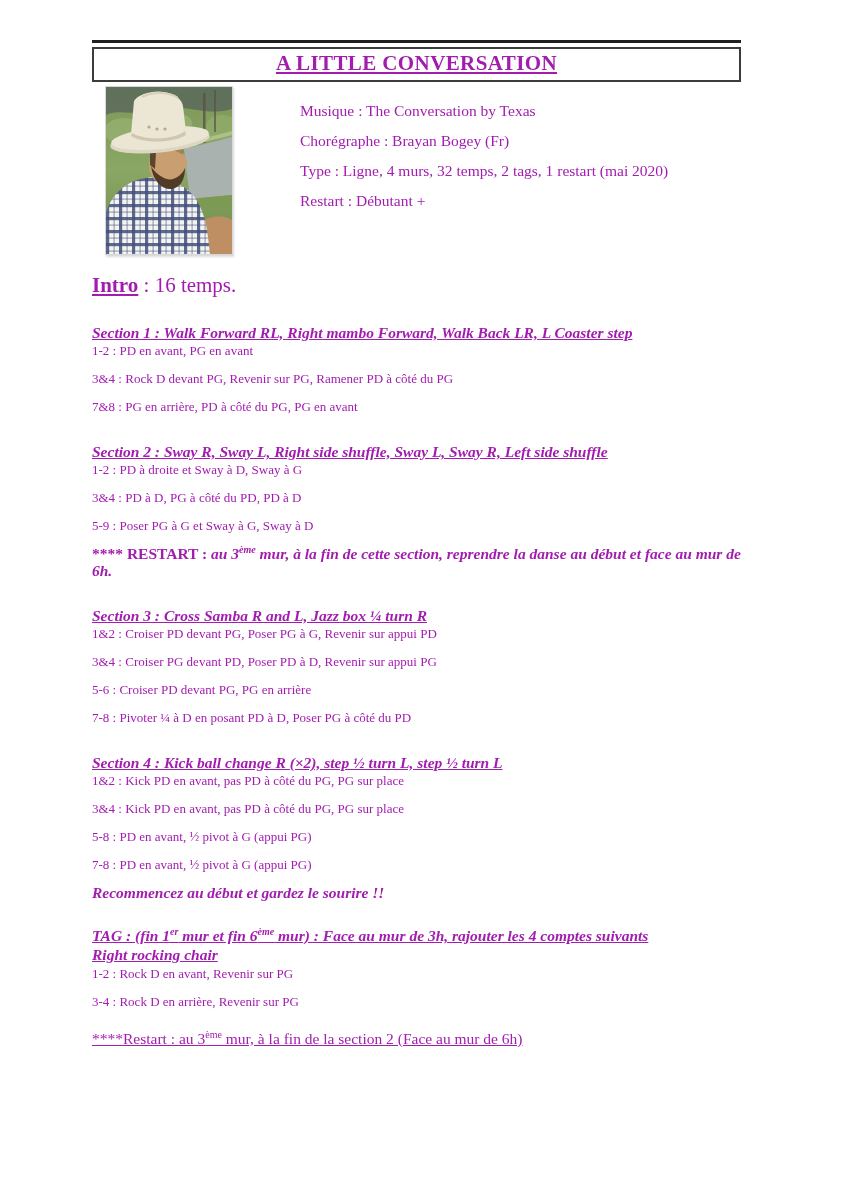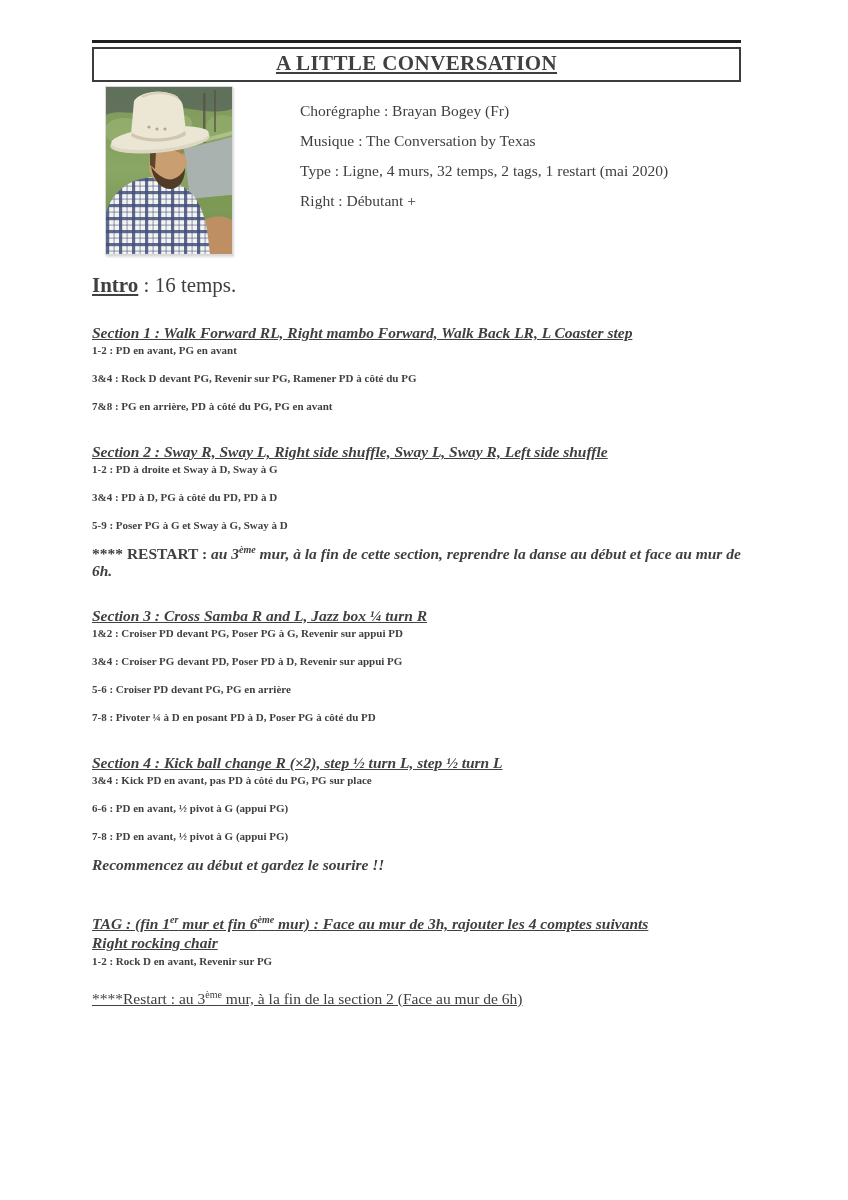--- a/index.html
+++ b/index.html
@@ -1,20 +1,20 @@
 <!DOCTYPE html>
 <html><head>
 <meta charset="utf-8">
 <style>
   html,body { margin:0; padding:0; background:#ffffff; }
   .page {
     width:832px; height:1200px;
     background:#ffffff;
     font-family:"Liberation Serif", serif;
-    color:#404040;
+    color:#a21caf;
     position:relative;
     overflow:hidden;
     box-sizing:border-box;
   }
   .content { padding:40px 91px 0 92px; box-sizing:border-box; }
 
   .top-rule { height:3px; background:#1f1f1f; margin-bottom:4px; }
 
   .title-box {
     border:2px solid #3c3c3c;
@@ -43,30 +43,30 @@
   .intro-line { margin-top:22px; font-size:21px; line-height:17px; }
   .intro-label { font-weight:bold; text-decoration:underline; }
 
   .section { margin-top:28px; }
   .section.first { margin-top:30px; }
   .sec-heading {
     font-weight:bold; font-style:italic;
     text-decoration:underline;
     font-size:15.5px; line-height:17px;
   }
-  .step { margin:11px 0 0 0; font-size:11px; line-height:17px;font-weight:bold; }
+  .step { margin:11px 0 0 0; font-size:13px; line-height:17px; }
   .sec-heading + .step { margin-top:1px; }
 
   .restart-note { margin:11px 0 0 0; font-size:15.5px; line-height:17px; }
   .restart-label { font-weight:bold; }
   .restart-text { font-weight:bold; font-style:italic; }
 
   .closing { margin:11px 0 0 0; font-weight:bold; font-style:italic; font-size:15.5px; }
 
-  .tag-block { margin-top:40px; }
+  .tag-block { margin-top:24px; }
   .tag-heading, .tag-subheading {
     font-weight:bold; font-style:italic;
     text-decoration:underline;
     font-size:15.5px; line-height:19px;
   }
   .tag-block .step { margin-top:11px; }
   .tag-subheading + .step { margin-top:1px; }
 
   .final-restart { margin-top:20px; font-size:15.5px; line-height:17px;text-decoration:underline; }
 
@@ -128,24 +128,24 @@
               <path d="M36,10 C48,4 64,5 72,11" stroke="#d6cfba" stroke-width="2" fill="none"></path>
               <circle cx="43" cy="40" r="1.6" fill="#b0a88f"></circle>
               <circle cx="51" cy="42" r="1.6" fill="#b0a88f"></circle>
               <circle cx="59" cy="42" r="1.6" fill="#b0a88f"></circle>
               <path d="M26,46 C40,54 68,53 79,44 L80,48 C68,56 38,57 25,49 Z" fill="#cfc7b0"></path>
             </g>
           </g>
         </svg>
       </div>
       <div class="info">
+        <p>Musique : The Conversation by Texas</p>
         <p>Chorégraphe : Brayan Bogey (Fr)</p>
-        <p>Musique : The Conversation by Texas</p>
         <p>Type : Ligne, 4 murs, 32 temps, 2 tags, 1 restart (mai 2020)</p>
-        <p>Right : Débutant +</p>
+        <p>Restart : Débutant +</p>
       </div>
     </div>
 
     <div class="intro-line">
       <span class="intro-label">Intro</span><span> : 16 temps.</span>
     </div>
 
     <div class="section first">
       <div class="sec-heading">Section 1 : Walk Forward RL, Right mambo Forward, Walk Back LR, L Coaster step</div>
       <p class="step">1-2 : PD en avant, PG en avant</p>
@@ -164,28 +164,30 @@
     <div class="section">
       <div class="sec-heading">Section 3 : Cross Samba R and L, Jazz box ¼ turn R</div>
       <p class="step">1&amp;2 : Croiser PD devant PG, Poser PG à G, Revenir sur appui PD</p>
       <p class="step">3&amp;4 : Croiser PG devant PD, Poser PD à D, Revenir sur appui PG</p>
       <p class="step">5-6 : Croiser PD devant PG, PG en arrière</p>
       <p class="step">7-8 : Pivoter ¼ à D en posant PD à D, Poser PG à côté du PD</p>
     </div>
 
     <div class="section">
       <div class="sec-heading">Section 4 : Kick ball change R (×2), step ½ turn L, step ½ turn L</div>
+      <p class="step">1&amp;2 : Kick PD en avant, pas PD à côté du PG, PG sur place</p>
       <p class="step">3&amp;4 : Kick PD en avant, pas PD à côté du PG, PG sur place</p>
-      <p class="step">6-6 : PD en avant, ½ pivot à G (appui PG)</p>
+      <p class="step">5-8 : PD en avant, ½ pivot à G (appui PG)</p>
       <p class="step">7-8 : PD en avant, ½ pivot à G (appui PG)</p>
       <p class="closing">Recommencez au début et gardez le sourire !!</p>
     </div>
 
     <div class="tag-block">
       <div class="tag-heading"><span>TAG : (fin 1</span><sup>er</sup><span> mur et fin 6</span><sup>ème</sup><span> mur) : Face au mur de 3h, rajouter les 4 comptes suivants</span></div>
       <div class="tag-subheading">Right rocking chair</div>
       <p class="step">1-2 : Rock D en avant, Revenir sur PG</p>
+      <p class="step">3-4 : Rock D en arrière, Revenir sur PG</p>
     </div>
 
     <div class="final-restart"><span>****Restart : au 3</span><sup>ème</sup><span> mur, à la fin de la section 2 (Face au mur de 6h)</span></div>
 
   </div>
 </div>
 
 </body></html>

